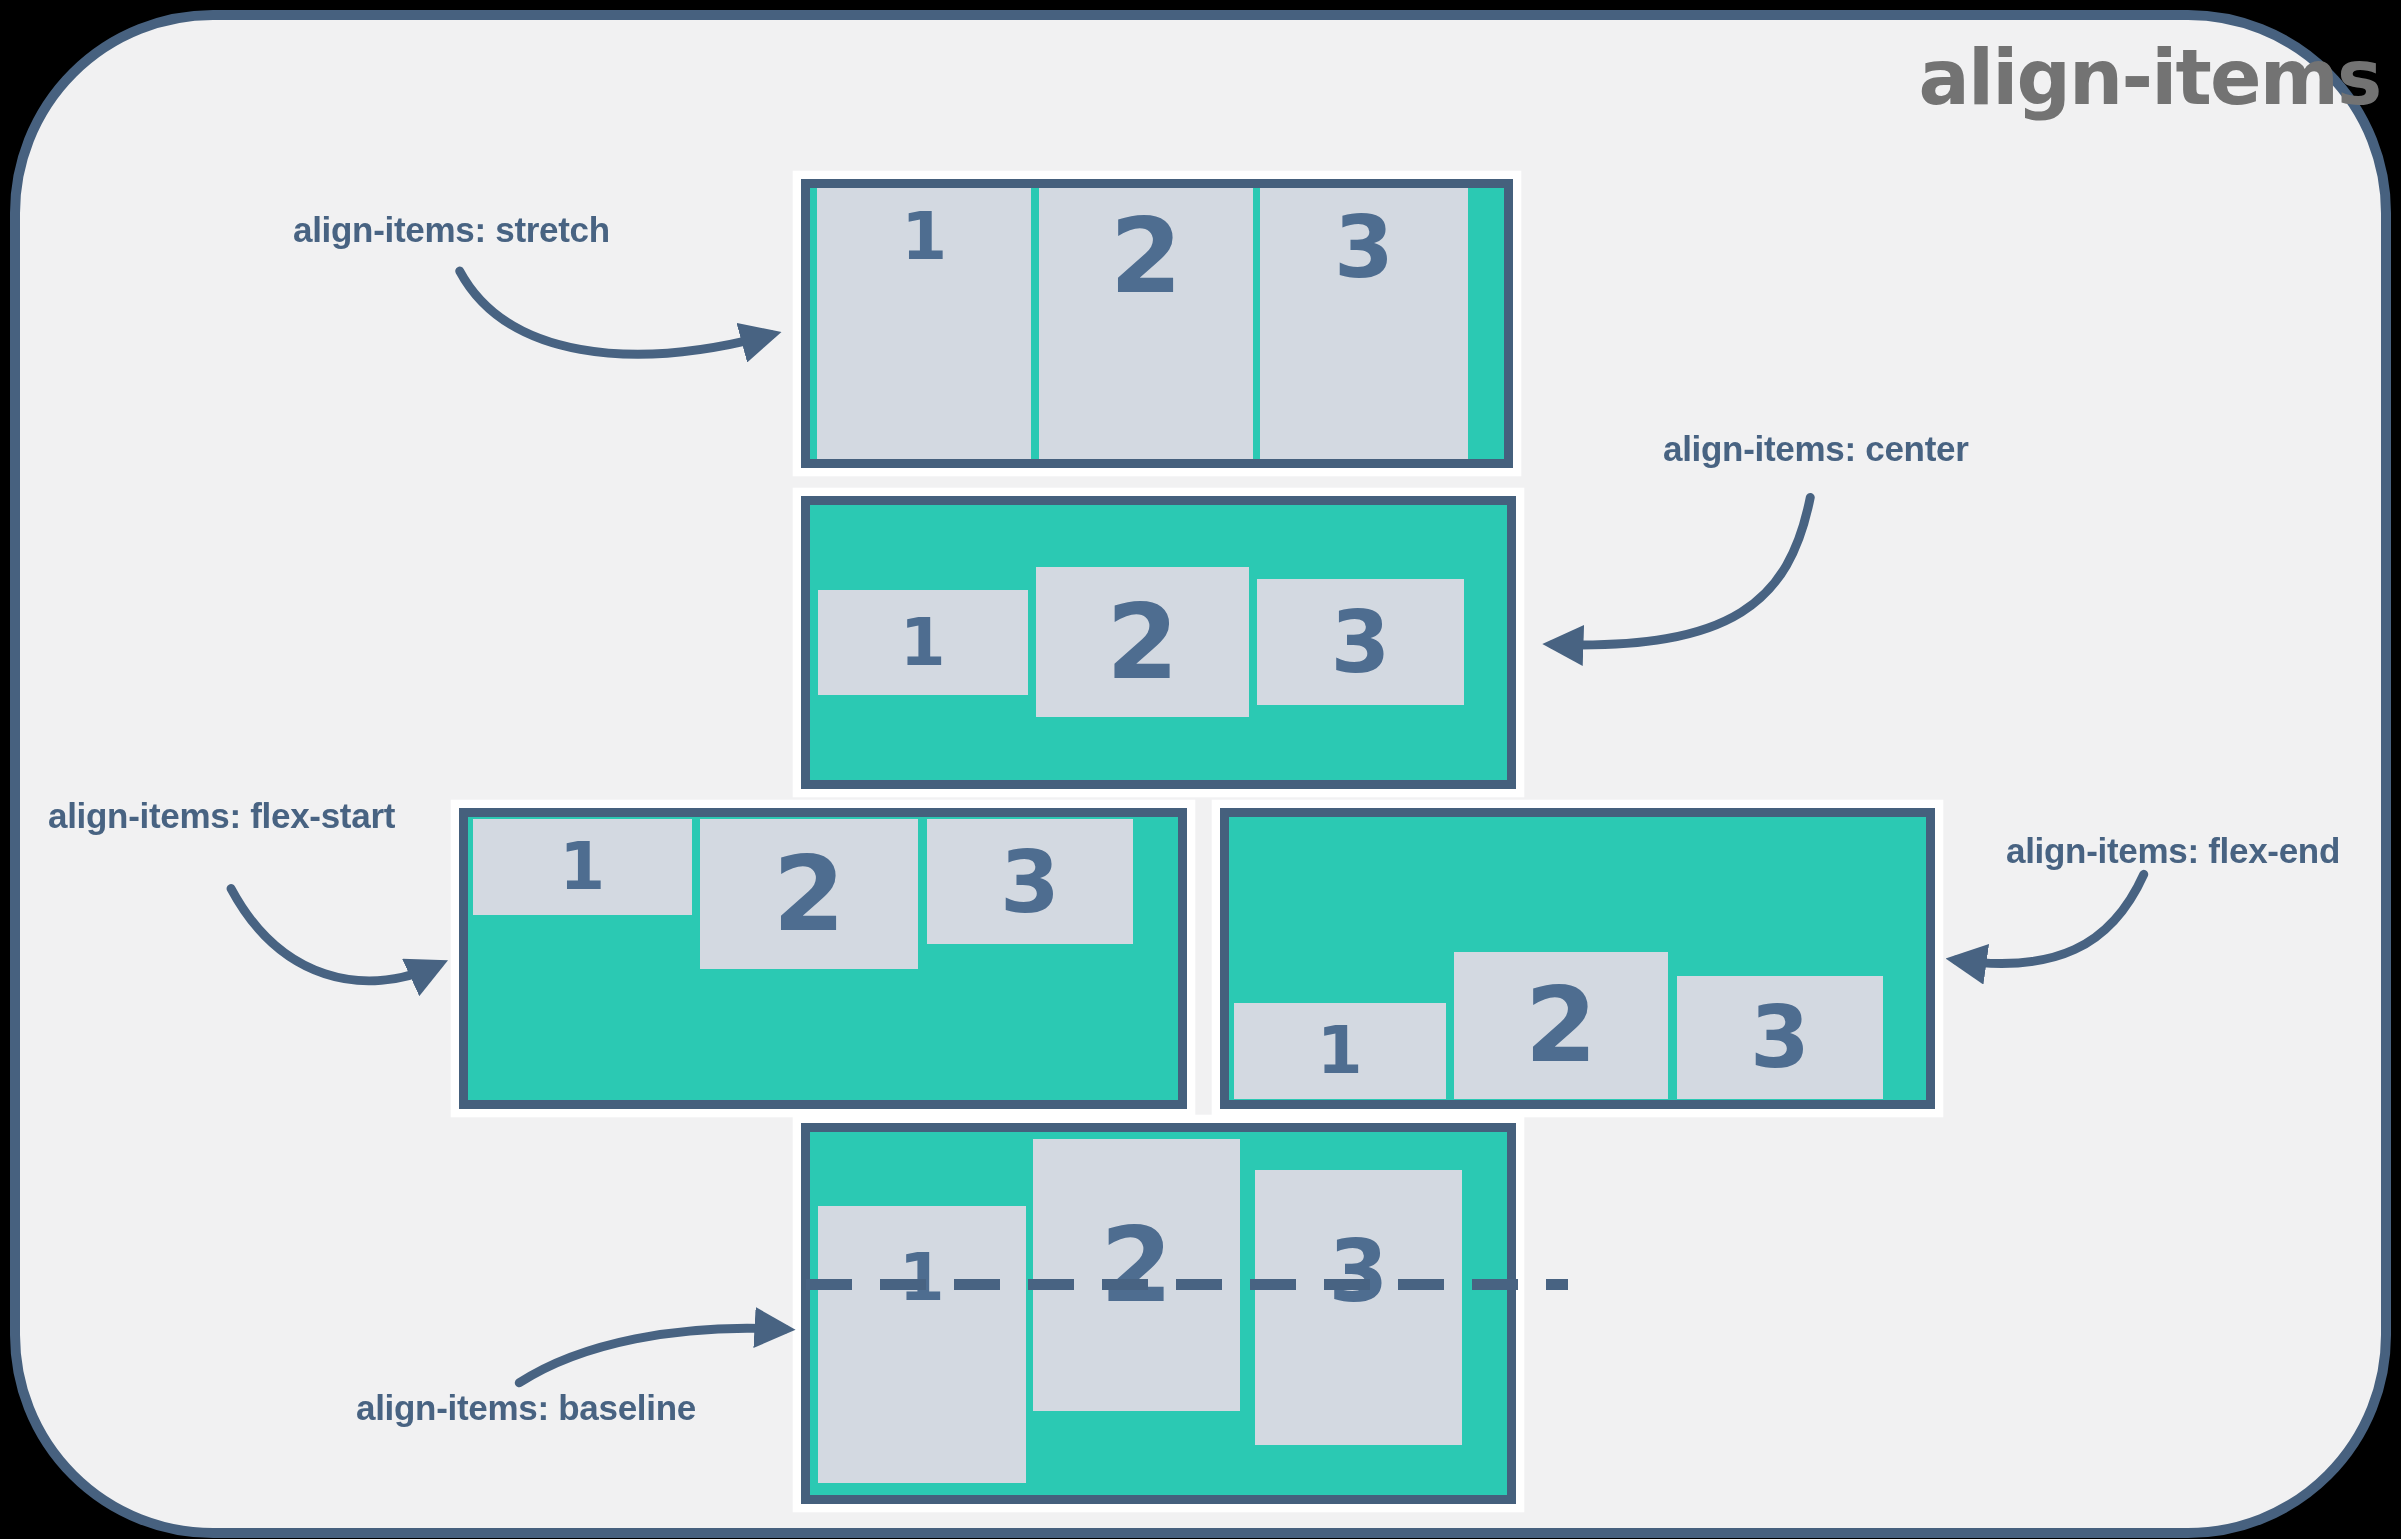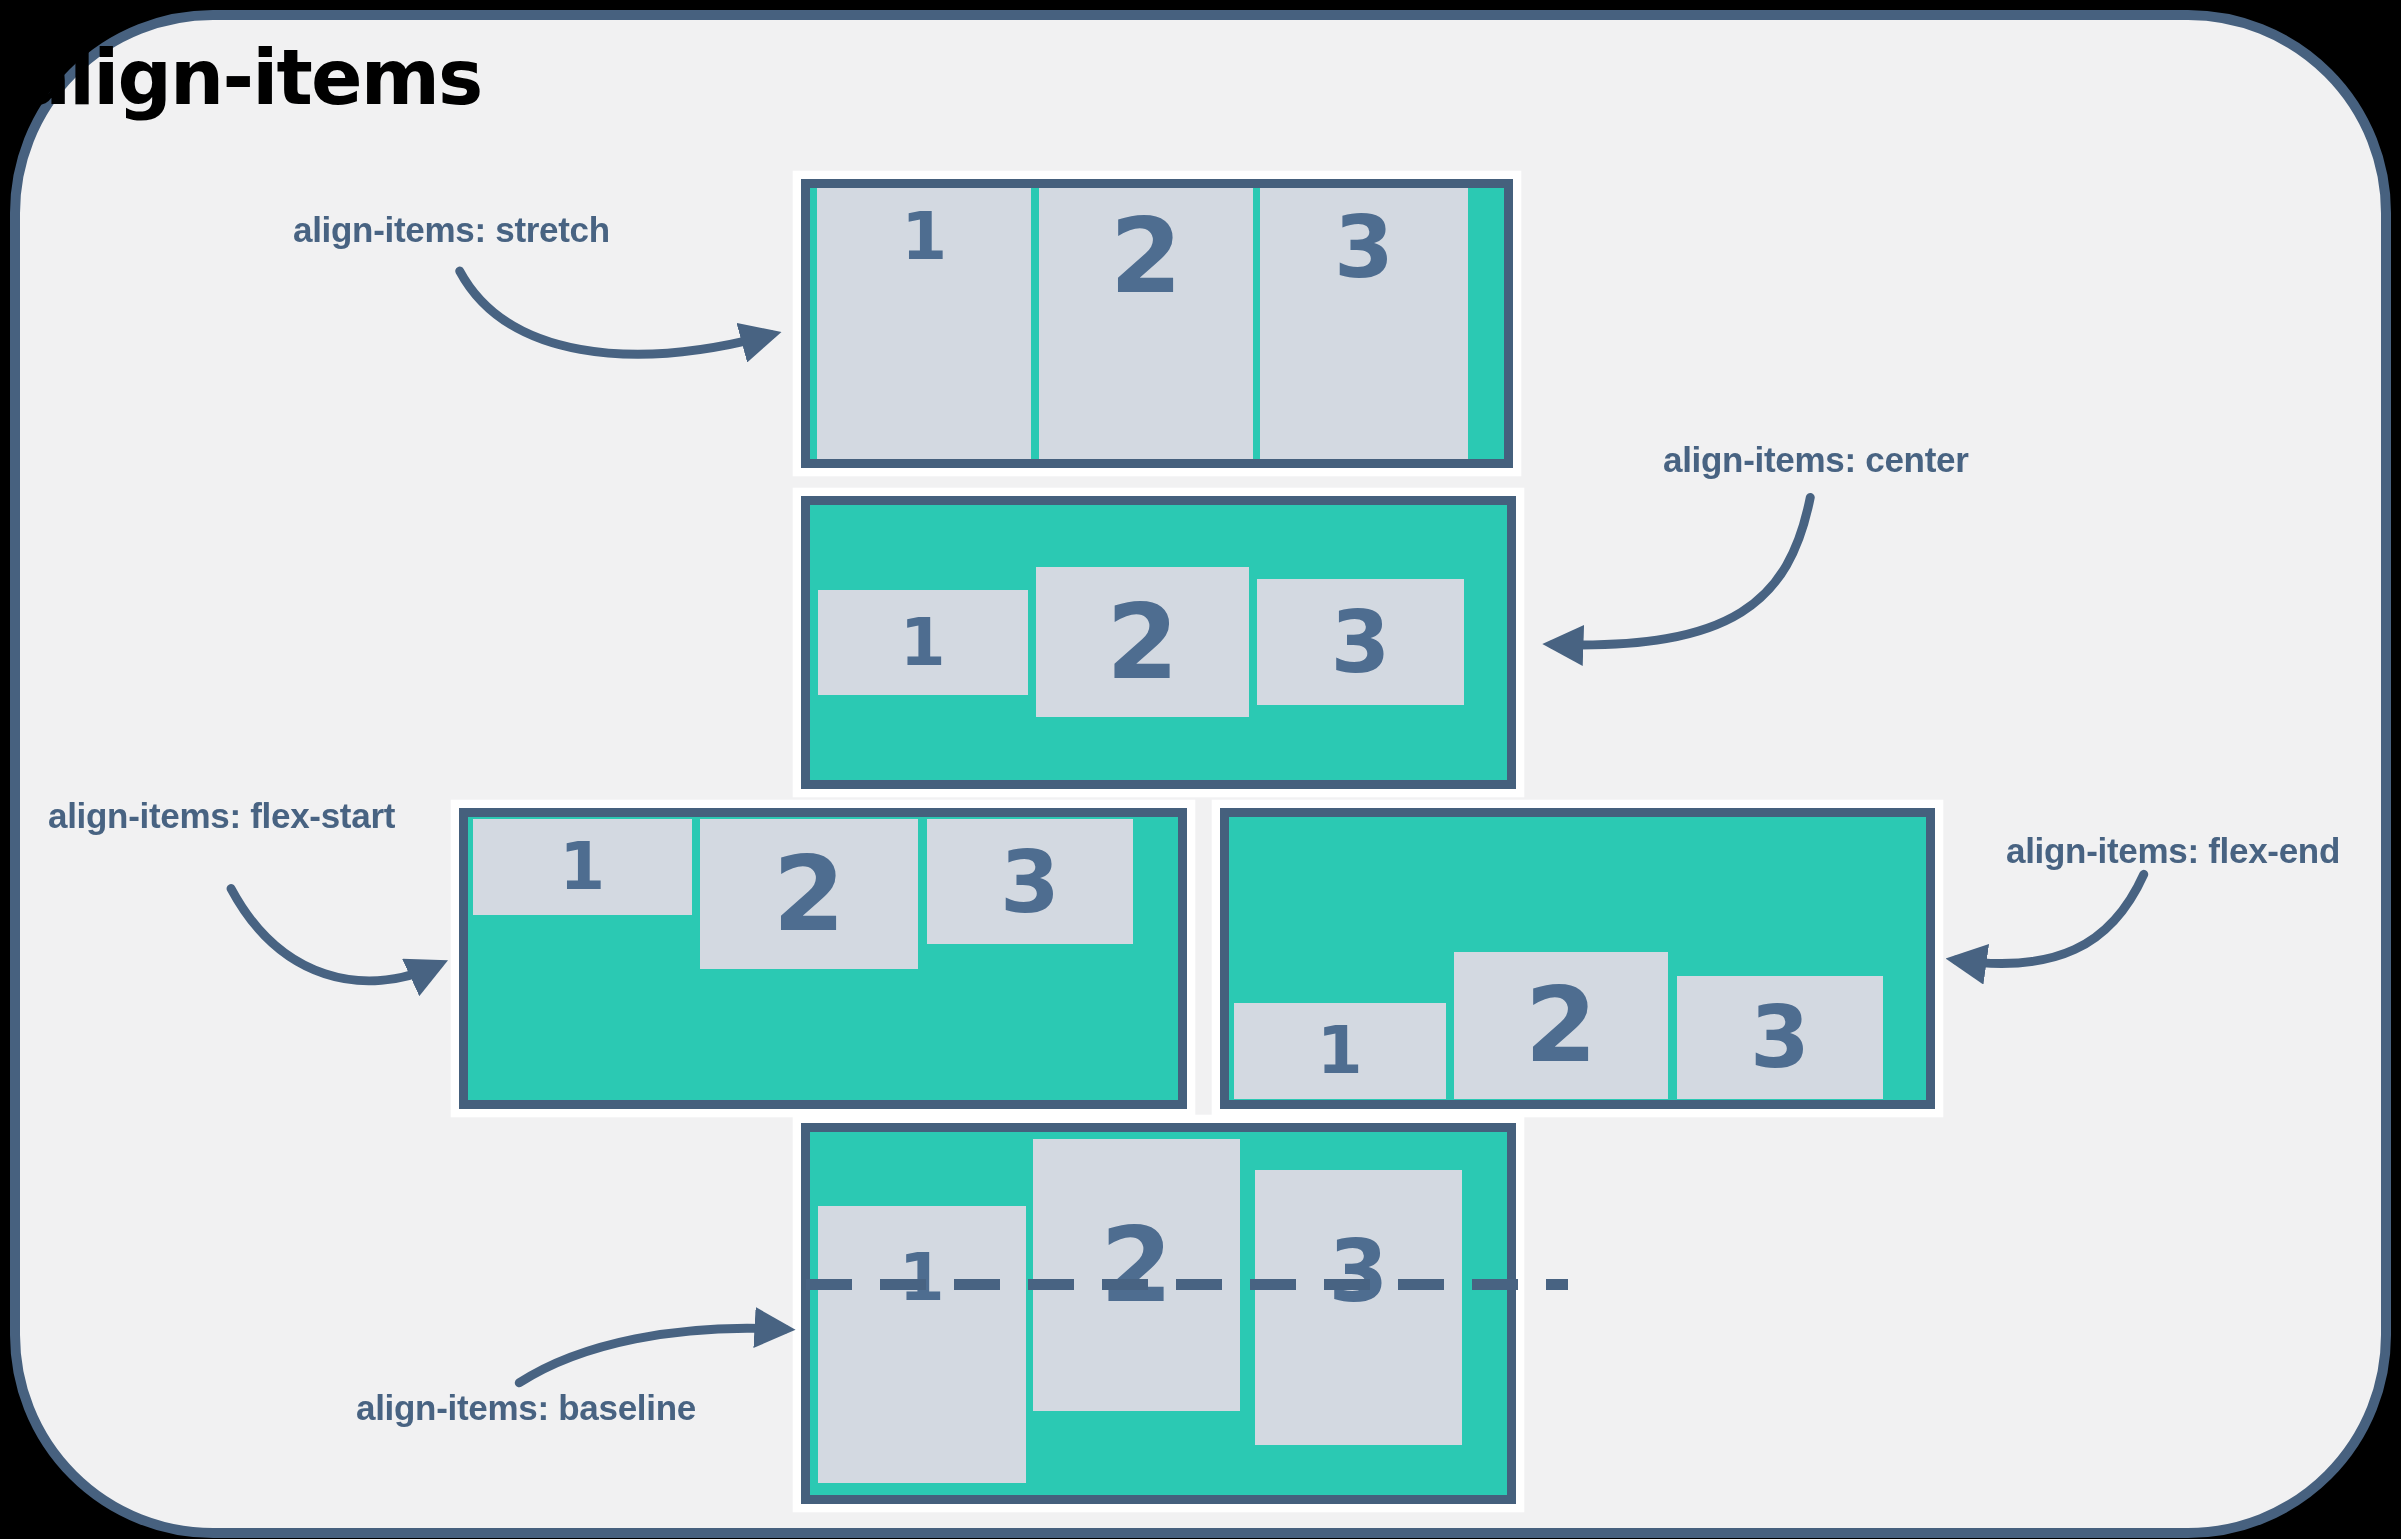--- a/index.html
+++ b/index.html
@@ -3,22 +3,22 @@
 <meta charset="utf-8">
 <style>
   html,body{margin:0;padding:0;background:#000;}
   body{width:2401px;height:1539px;position:relative;overflow:hidden;
        font-family:"Liberation Sans","DejaVu Sans",sans-serif;}
 
   
   .board{position:absolute;left:9.5px;top:9.5px;width:2361px;height:1508px;
          background:#f1f1f2;border:10.7px solid #47617f;border-radius:203px;}
 
-  .title{position:absolute;left:0;right:0;top:13px;text-align:left;
-         font-size:76px;font-weight:bold;letter-spacing:-1.8px;color:#000000;
+  .title{position:absolute;left:0;right:0;top:13px;text-align:right;
+         font-size:76px;font-weight:bold;letter-spacing:-1.8px;color:#737373;
          font-family:"DejaVu Sans","Liberation Sans",sans-serif;}
 
   
   .demo{position:absolute;background:#2bc9b3;border:9.5px solid #45607d;
         box-shadow:0 0 0 8.3px #ffffff;box-sizing:border-box;}
   #stretch   {left:801px;top:179px; width:712px;height:289px;}
   #center    {left:801px;top:496px; width:715px;height:293px;}
   #flexstart {left:459px; top:808px;width:728px;height:301px;}
   #flexend   {left:1220px;top:808px;width:715px;height:301px;}
   #baseline  {left:801px;top:1123px;width:715px;height:381px;}
@@ -63,21 +63,21 @@
   #baseline .i3 .numwrap{height:134px;}
   #baseline .num{line-height:0.74;}
 
   
   .dashline{position:absolute;left:806px;top:1279px;width:762px;height:10.7px;
             background:repeating-linear-gradient(90deg,#486382 0 46px,transparent 46px 74px);}
 
   .lbl{position:absolute;color:#486382;font-size:35px;font-weight:bold;
        letter-spacing:-0.3px;white-space:nowrap;text-align:right;}
   #lbl-stretch  {left:293px; top:210px;}
-  #lbl-center   {left:1663px;top:440px;}
+  #lbl-center   {left:1663px;top:429px;}
   #lbl-flexstart{left:48px;  top:796px;}
   #lbl-flexend  {left:2006px;top:831px;}
   #lbl-baseline {left:356px; top:1388px;}
 
   .arrows{position:absolute;left:0;top:0;width:2401px;height:1539px;pointer-events:none;}
 </style>
 </head>
 <body>
 
 <div class="board">

